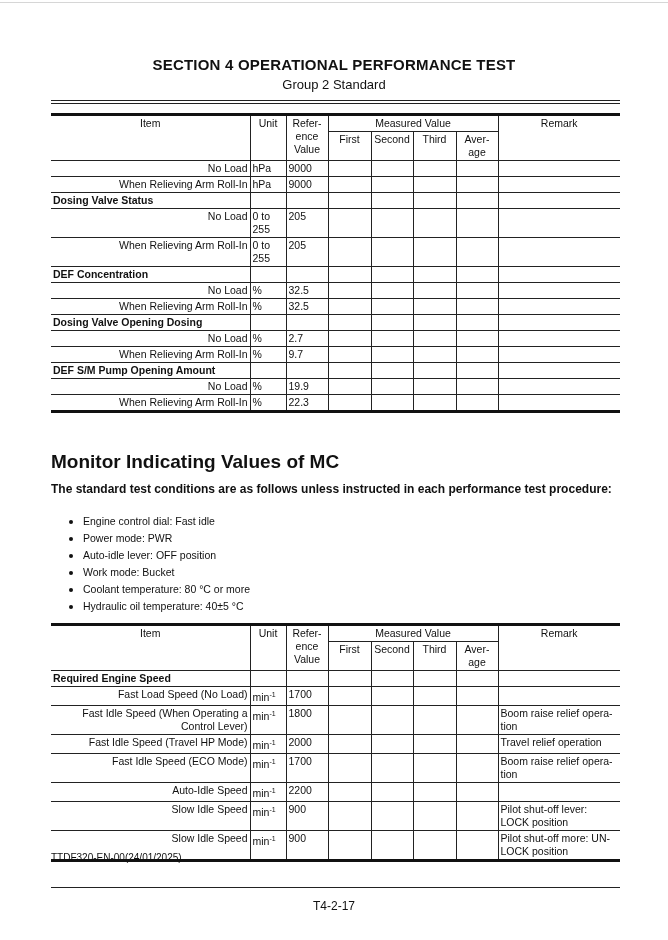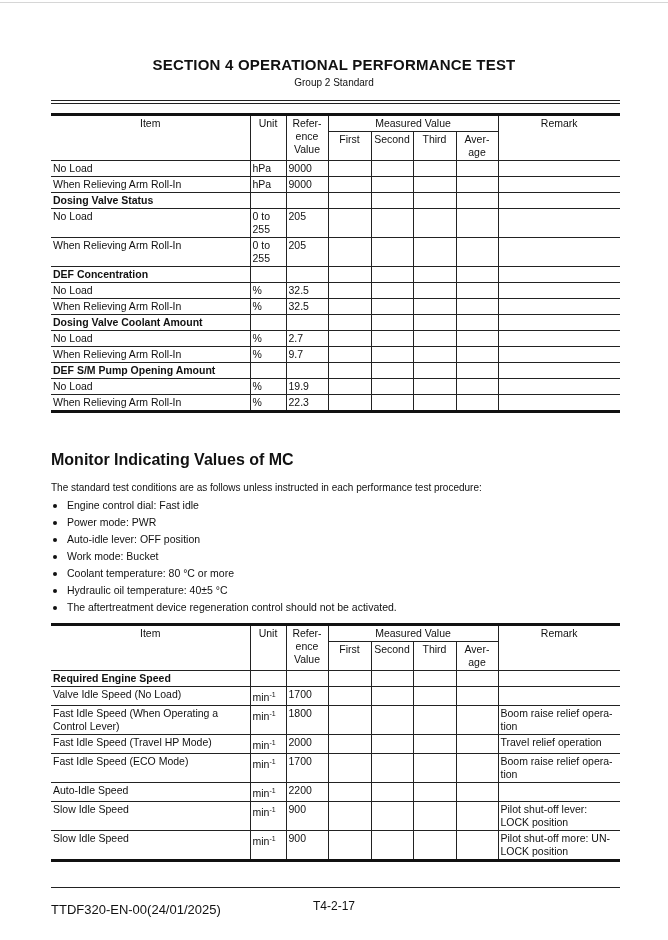--- a/index.html
+++ b/index.html
@@ -1,39 +1,39 @@
 <!DOCTYPE html>
 <html><head>
 <meta charset="utf-8">
 <style>
   html, body { margin:0; padding:0; background:#fff; }
   body { width:668px; height:940px; position:relative; overflow:hidden;
          font-family:"Liberation Sans", sans-serif; color:#111; font-size:10.5px; }
   .topline { position:absolute; top:2px; left:0; width:668px; height:1px; background:#d6d6d6; }
   .title { position:absolute; top:56px; left:0; width:668px; text-align:center;
            font-weight:bold; font-size:15px; letter-spacing:0.2px; }
-  .subtitle { position:absolute; top:77px; left:0; width:668px; text-align:center; font-size:10px; }
+  .subtitle { position:absolute; top:77px; left:0; width:668px; text-align:center; font-size:13px; }
   .dbl { position:absolute; left:51px; width:569px; height:1px; background:#222; }
   table.pt { position:absolute; left:51px; width:569px; border-collapse:collapse; table-layout:fixed; }
   table.pt td, table.pt th { border:1px solid #222; padding:1px 2px; vertical-align:top;
       font-weight:normal; font-size:10.5px; line-height:13px; overflow:hidden; }
   table.pt th { }
   table.pt tr:first-child th { border-top:3px solid #111; }
   table.pt tr.last td { border-bottom:3px solid #111; }
   table.pt td:first-child, table.pt th:first-child { border-left:none; }
   table.pt td:last-child, table.pt th:last-child { border-right:none; }
-  td.ind { padding-left:17px; }
+  td.ind { padding-left:17px;text-align:right; }
   td.grp { font-weight:bold !important;margin-left:40px; }
-  .h2 { position:absolute; top:451px; left:51px; font-size:16px; font-weight:bold; }
-  .intro { position:absolute; top:482px; left:51px; font-size:10px; }
-  ul.cond { position:absolute; top:497px; left:51px; margin:0; padding:0; list-style:none; }
+  .h2 { position:absolute; top:451px; left:51px; font-size:19px; font-weight:bold; }
+  .intro { position:absolute; top:482px; left:51px; font-size:12px;font-weight:bold; }
+  ul.cond { position:absolute; top:497px; left:51px; margin:16px; padding:0; list-style:none; }
   ul.cond li { height:17px; line-height:17px; font-size:10.5px; position:relative; padding-left:16px; }
   ul.cond li .dot { position:absolute; left:2px; top:7px; width:4px; height:4px; border-radius:50%; background:#111; }
   .footline { position:absolute; top:887px; left:51px; width:569px; height:1px; background:#222; }
-  .doccode { position:absolute; top:902px; left:51px; font-size:13px; }
+  .doccode { position:absolute; top:852px; left:51px; font-size:10px; }
   .pagenum { position:absolute; top:899px; left:313px; font-size:12px; }
   sup { font-size:7px; line-height:0; }
 </style>
 </head>
 <body>
 
 <div class="topline"></div>
 <div class="title">SECTION 4 OPERATIONAL PERFORMANCE TEST</div>
 <div class="subtitle">Group 2 Standard</div>
 <div class="dbl" style="top:100px"></div>
@@ -147,21 +147,21 @@
         <td class="ind">When Relieving Arm Roll-In</td>
         <td>%</td>
         <td>32.5</td>
         <td></td>
         <td></td>
         <td></td>
         <td></td>
         <td></td>
       </tr>
       <tr>
-        <td class="grp">Dosing Valve Coolant Amount</td>
+        <td class="grp">Dosing Valve Opening Dosing</td>
         <td></td>
         <td></td>
         <td></td>
         <td></td>
         <td></td>
         <td></td>
         <td></td>
       </tr>
       <tr>
         <td class="ind">No Load</td>
@@ -218,21 +218,20 @@
 
 <div class="h2">Monitor Indicating Values of MC</div>
 <div class="intro">The standard test conditions are as follows unless instructed in each performance test procedure:</div>
 <ul class="cond">
   <li><span class="dot"></span><span>Engine control dial: Fast idle</span></li>
   <li><span class="dot"></span><span>Power mode: PWR</span></li>
   <li><span class="dot"></span><span>Auto-idle lever: OFF position</span></li>
   <li><span class="dot"></span><span>Work mode: Bucket</span></li>
   <li><span class="dot"></span><span>Coolant temperature: 80 °C or more</span></li>
   <li><span class="dot"></span><span>Hydraulic oil temperature: 40±5 °C</span></li>
-  <li><span class="dot"></span><span>The aftertreatment device regeneration control should not be activated.</span></li>
 </ul>
 
 <table class="pt" id="t2" style="top:623px">
   <colgroup>
     <col style="width:199px">
       <col style="width:36px">
       <col style="width:42px">
     <col style="width:43px">
       <col style="width:42px">
       <col style="width:43px">
@@ -266,21 +265,21 @@
         <td class="grp">Required Engine Speed</td>
         <td></td>
         <td></td>
         <td></td>
         <td></td>
         <td></td>
         <td></td>
         <td></td>
       </tr>
       <tr>
-        <td class="ind">Valve Idle Speed (No Load)</td>
+        <td class="ind">Fast Load Speed (No Load)</td>
         <td style="padding-top: 4px;"><span>min</span><sup>-1</sup></td>
         <td>1700</td>
         <td></td>
         <td></td>
         <td></td>
         <td></td>
         <td></td>
       </tr>
       <tr>
         <td class="ind">Fast Idle Speed (When Operating a Control Lever)</td>

